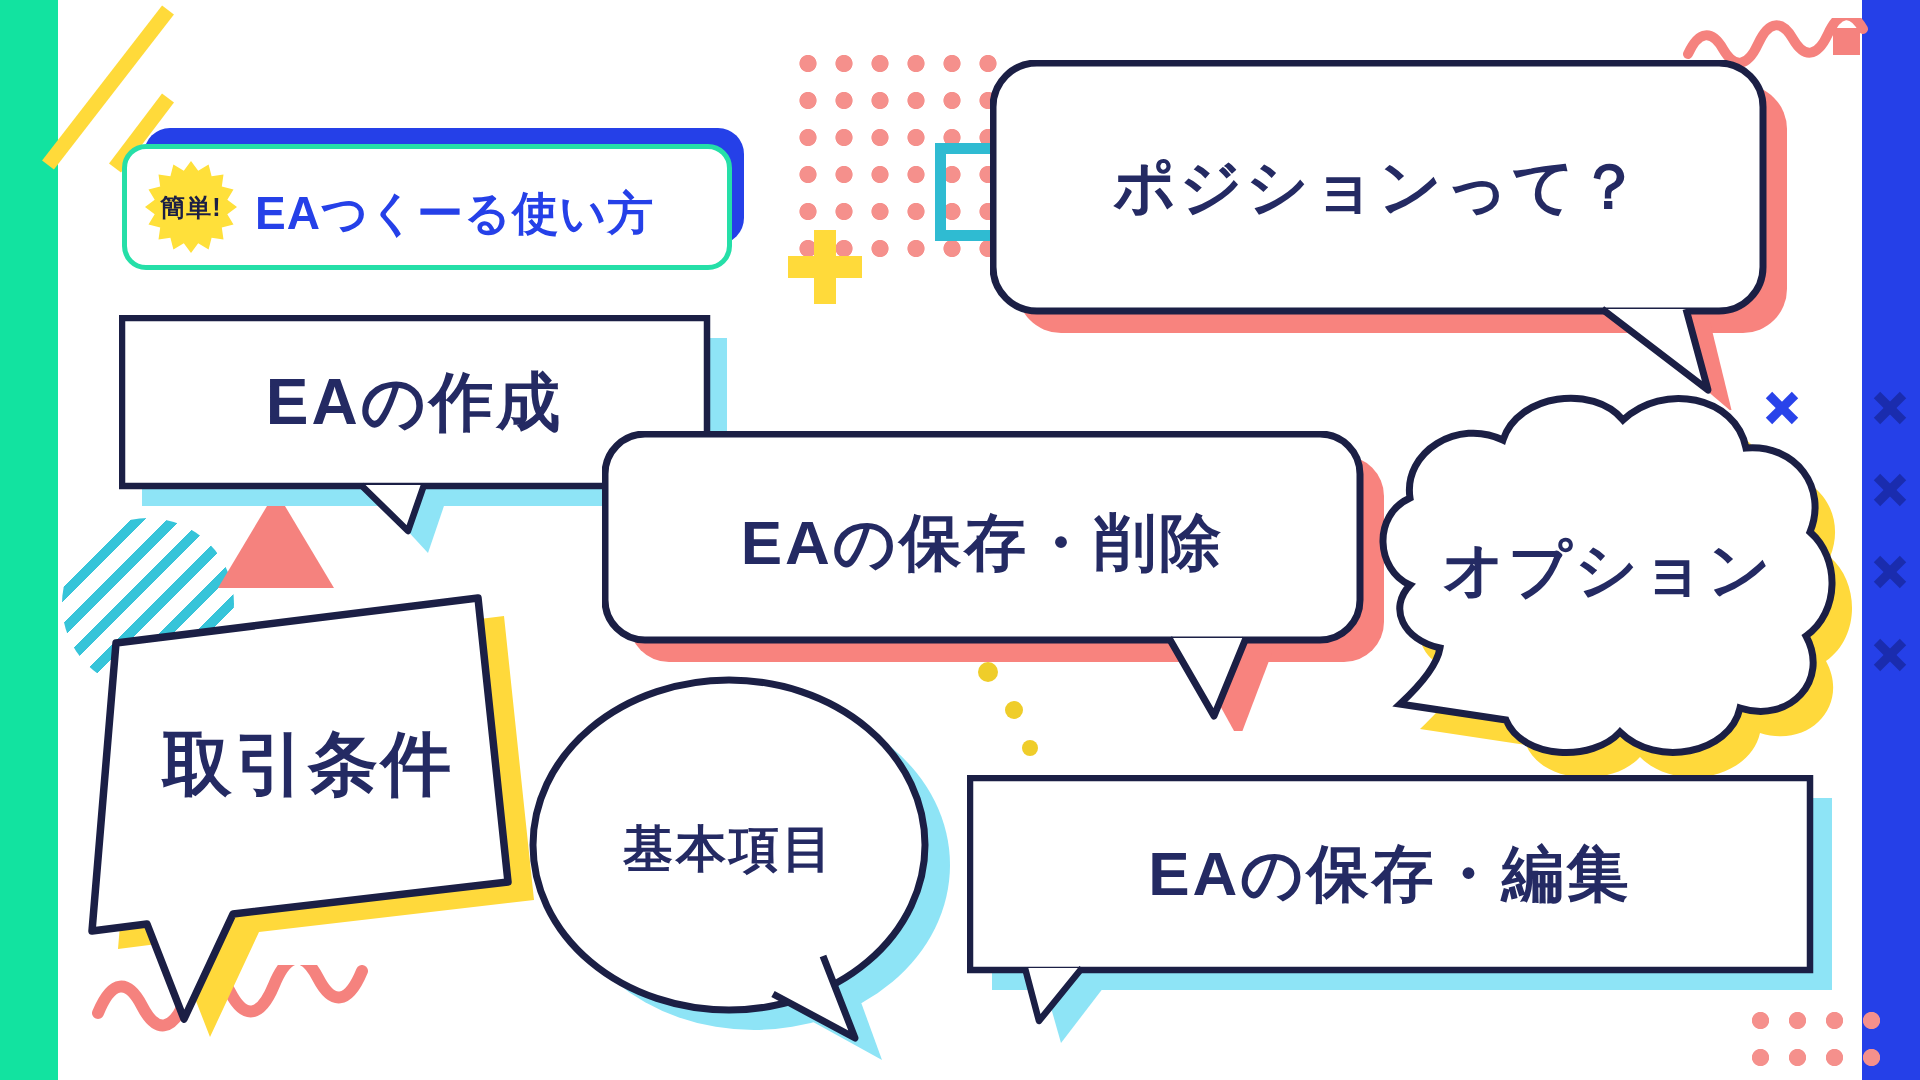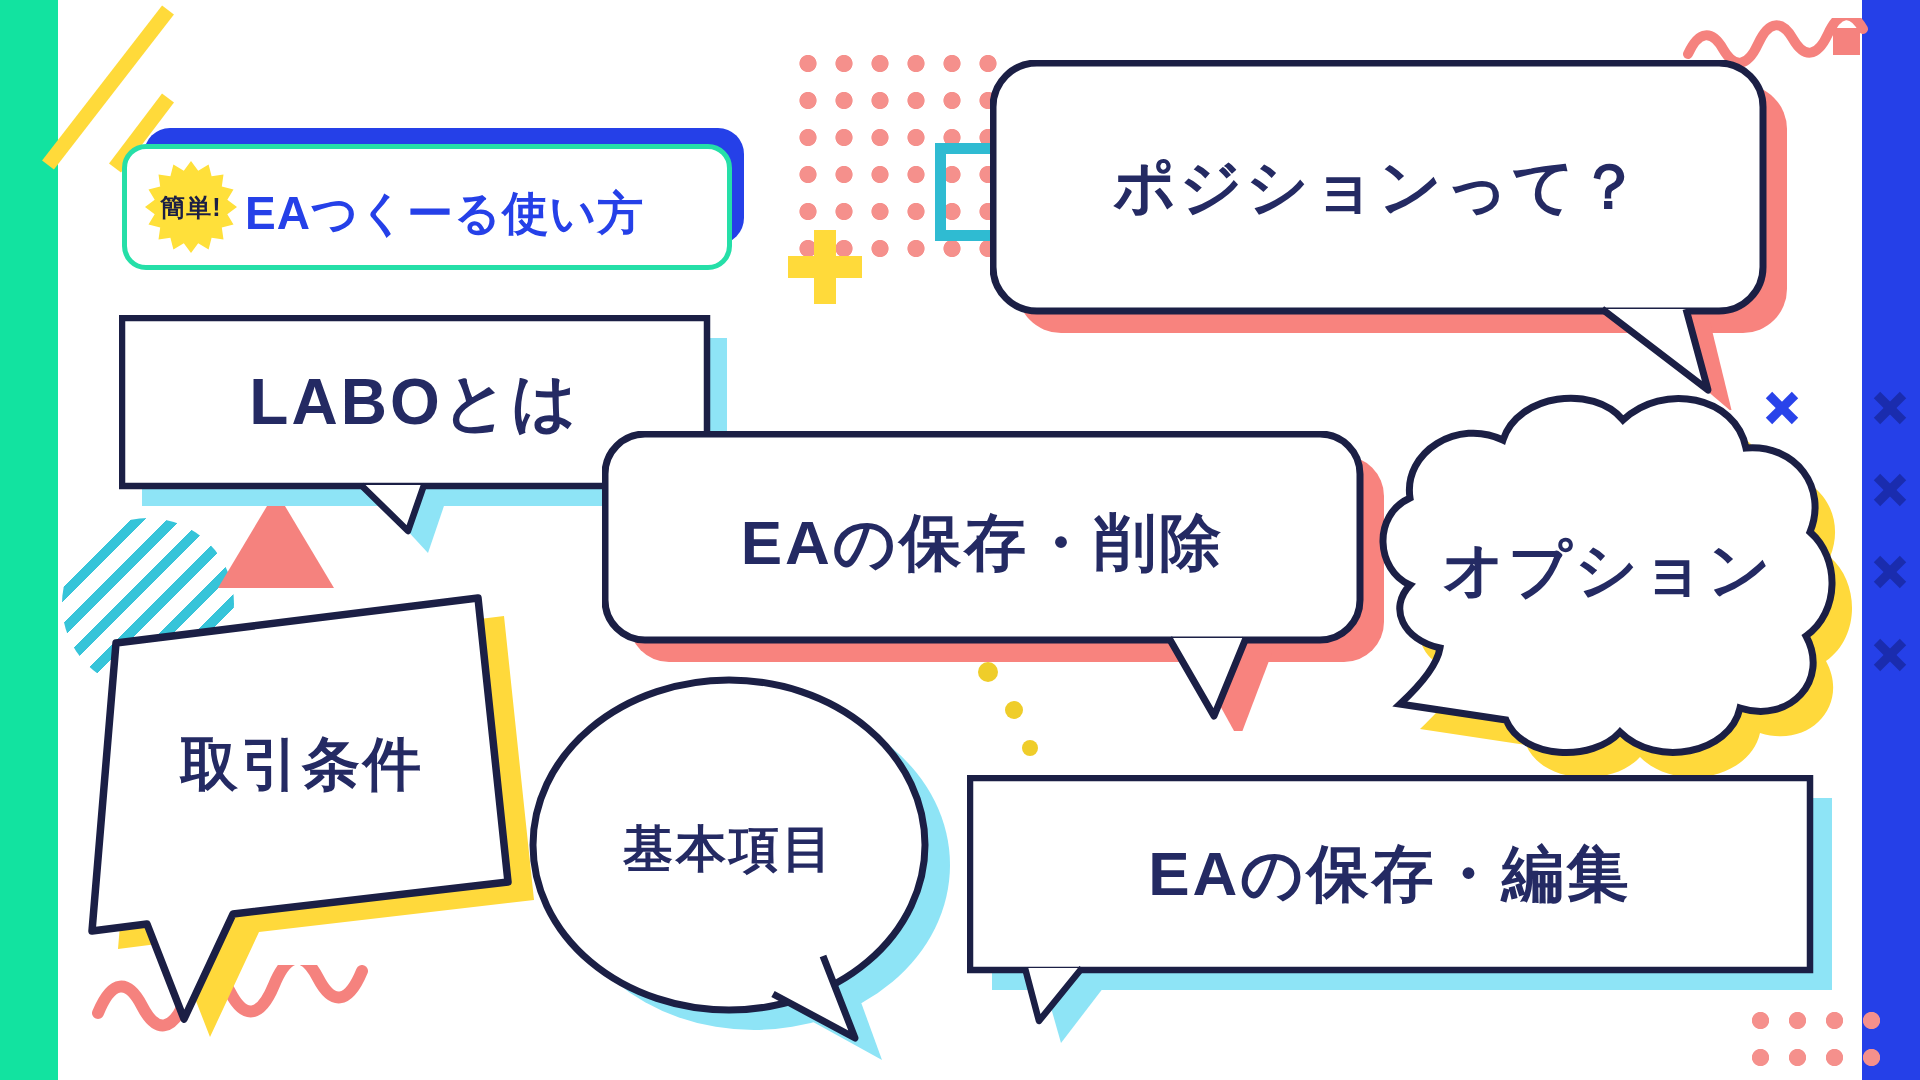--- a/index.html
+++ b/index.html
@@ -12,21 +12,21 @@
   }
   .title-box{
     position:absolute;left:0;top:0;width:600px;height:116px;background:#ffffff;
     border:5px solid #25DFA8;border-radius:24px;display:flex;align-items:center;margin-top:40px;
   }
   .title-shadow{
     position:absolute;left:22px;top:24px;width:600px;height:116px;
     background:#2540E8;border-radius:26px;
   }
   .title-text{
-    position:absolute;left:118px;top:0;width:470px;height:130px;
+    position:absolute;left:128px;top:0;width:470px;height:130px;
     display:flex;align-items:center;font-weight:900;font-size:46px;color:#2540E8;letter-spacing:1px;white-space:nowrap;
   }
   .badge-text{
     position:absolute;left:0;top:0;width:100px;height:100px;display:flex;align-items:center;justify-content:center;
     font-weight:900;font-size:25px;color:#1B1F45;letter-spacing:1px;
   }
   .dot-grid-top{
     position:absolute;left:790px;top:45px;width:216px;height:222px;
     background-image:radial-gradient(circle,#F5908C 8.2px,rgba(0,0,0,0) 9px);
     background-size:36px 37px;
@@ -138,21 +138,21 @@
 
   <div class="abs z10" style="left:119px;top:315px;width:660px;height:245px">
     <svg width="660" height="245">
       <g transform="translate(20,20)" fill="#8EE4F6">
         <rect x="3" y="3" width="585" height="168"></rect>
         <path d="M 240 165 L 289 218 L 307 165 Z"></path>
       </g>
       <rect x="3" y="3" width="585" height="168" fill="#ffffff" stroke="#1B1F45" stroke-width="6.5"></rect>
       <path d="M 242 170 L 289 216 L 305 170" fill="#ffffff" stroke="#1B1F45" stroke-width="6.5" stroke-linejoin="round"></path>
     </svg>
-    <div class="bubble-label" style="left:0;top:0;width:591px;height:174px;font-size:64px">LABOとは</div>
+    <div class="bubble-label" style="left:0;top:0;width:591px;height:174px;font-size:64px">EAの作成</div>
   </div>
 
   <div class="abs z10" style="left:602px;top:431px;width:800px;height:300px">
     <svg width="800" height="300">
       <g transform="translate(24,22)" fill="#F8837E">
         <rect x="3" y="3" width="755" height="206" rx="40"></rect>
         <path d="M 565 200 L 613 287 L 646 200 Z"></path>
       </g>
       <rect x="3" y="3" width="755" height="206" rx="40" fill="#ffffff" stroke="#1B1F45" stroke-width="7"></rect>
       <path d="M 567 207 L 612 285 L 644 207" fill="#ffffff" stroke="#1B1F45" stroke-width="7" stroke-linejoin="round"></path>
@@ -170,21 +170,21 @@
     <div class="bubble-label" style="left:30px;top:115px;width:440px;height:190px;font-size:62px">オプション</div>
   </div>
 
   <div class="abs z10" style="left:80px;top:590px;width:480px;height:455px">
     <svg width="480" height="455">
       <g transform="translate(26,18)">
         <path fill="#FFD93B" d="M 36 53 L 398 8 L 428 292 L 153 324 L 104 429 L 67 334 L 12 341 Z"></path>
       </g>
       <path fill="#ffffff" stroke="#1B1F45" stroke-width="7.5" stroke-linejoin="round" d="M 36 53 L 398 8 L 428 292 L 153 324 L 104 429 L 67 334 L 12 341 Z"></path>
     </svg>
-    <div class="bubble-label" style="left:22px;top:40px;width:400px;height:270px;font-size:58px">取引条件</div>
+    <div class="bubble-label" style="left:28px;top:40px;width:400px;height:270px;font-size:70px">取引条件</div>
   </div>
 
   <div class="abs z10" style="left:525px;top:672px;width:460px;height:410px">
     <svg width="460" height="410">
       <g transform="translate(25,20)" fill="#8EE4F6">
         <ellipse cx="204" cy="173" rx="196" ry="165"></ellipse>
         <path d="M 245 320 L 332 368 L 300 280 Z"></path>
       </g>
       <ellipse cx="204" cy="173" rx="196" ry="165" fill="#ffffff" stroke="#1B1F45" stroke-width="7"></ellipse>
       <path d="M 248 322 L 330 366 L 298 284" fill="#ffffff" stroke="#1B1F45" stroke-width="7" stroke-linejoin="round"></path>

